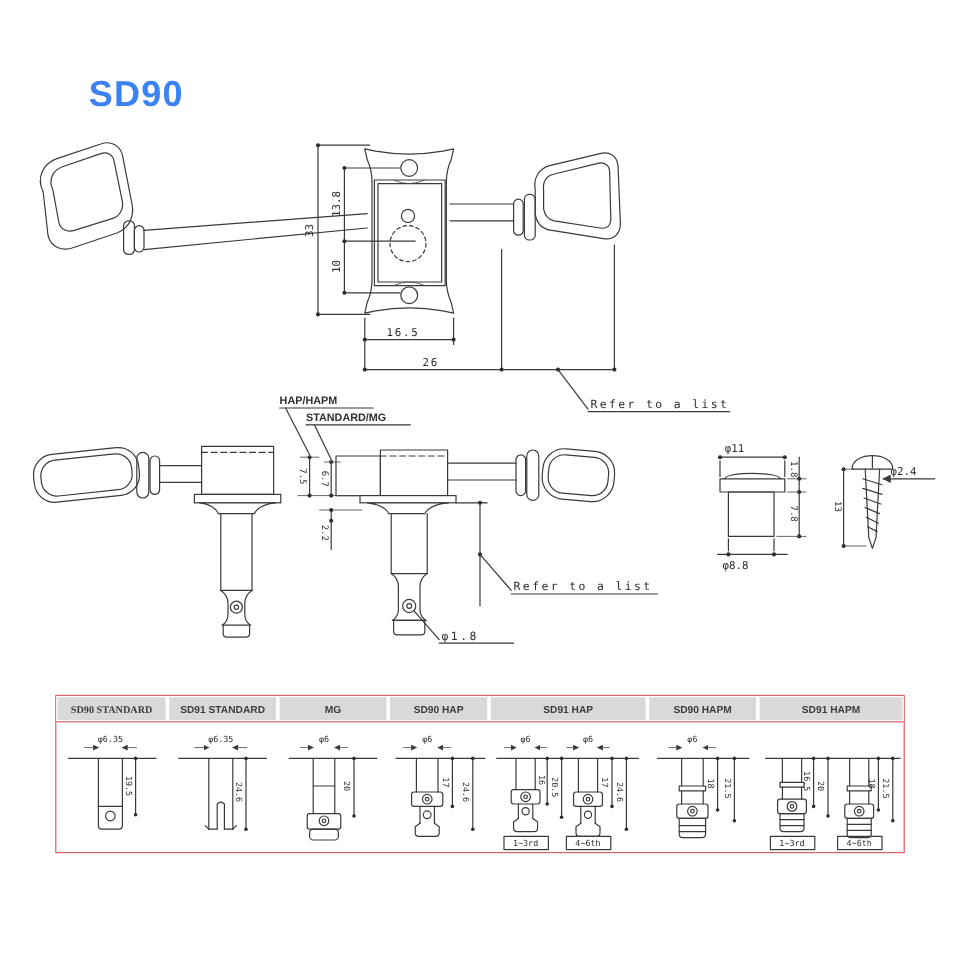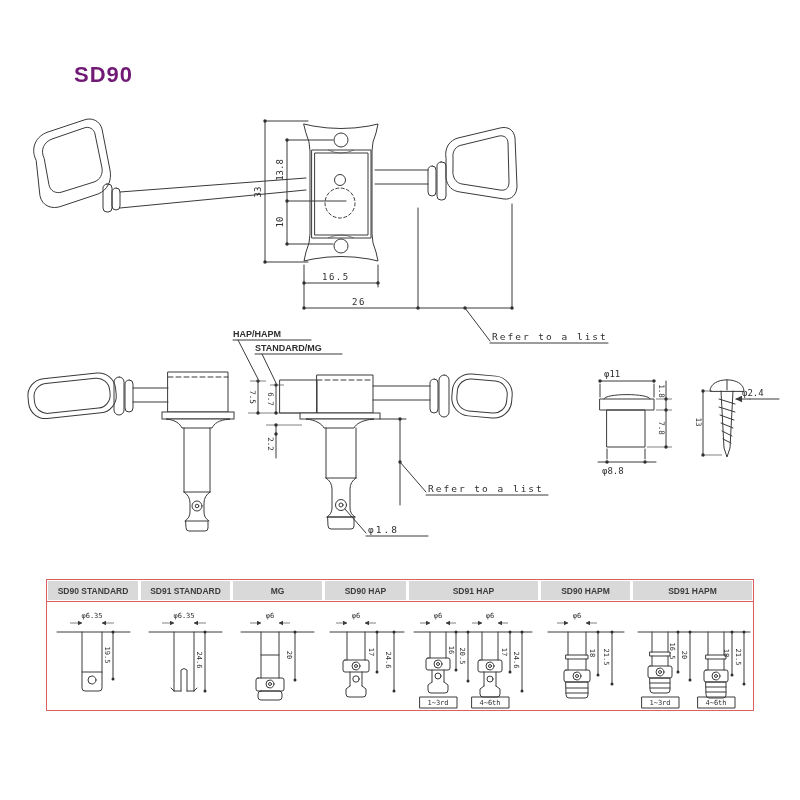--- a/index.html
+++ b/index.html
@@ -1,38 +1,38 @@
 <!DOCTYPE html>
 <html><head>
 <meta charset="utf-8">
 <style>
   html,body{margin:0;padding:0;background:#fff;}
   #canvas{position:relative;width:800px;height:800px;background:#fff;overflow:hidden;
           font-family:"Liberation Sans",sans-serif;}
-  #title{position:absolute;left:74px;top:62px;font-size:22px;font-weight:bold;
-         letter-spacing:1px;color:#701a75;}
+  #title{position:absolute;left:74px;top:62px;font-size:30px;font-weight:bold;
+         letter-spacing:1px;color:#3b82f6;}
   svg{display:block;}
   .ln{stroke:#3a3a3a;fill:none;stroke-width:1;stroke-linejoin:round;stroke-linecap:round;}
   .lnthin{stroke:#4a4a4a;fill:none;stroke-width:.7;}
   .wfill{stroke:#3a3a3a;fill:#fff;stroke-width:1;}
   .dt{fill:#2e2e2e;stroke:none;}
   .dim{font-family:"DejaVu Sans Mono",monospace;font-size:9px;fill:#2e2e2e;}
   .dimls{font-family:"DejaVu Sans Mono",monospace;font-size:9px;letter-spacing:1.5px;fill:#2e2e2e;}
   .sdim{font-family:"DejaVu Sans Mono",monospace;font-size:7.5px;fill:#2e2e2e;}
   .note{font-family:"DejaVu Sans Mono",monospace;font-size:9.5px;letter-spacing:2px;fill:#2e2e2e;}
   .lbl{font-family:"Liberation Sans",sans-serif;font-size:9px;font-weight:bold;fill:#2e2e2e;}
   .tdim{font-family:"DejaVu Sans Mono",monospace;font-size:7px;fill:#2e2e2e;}
   .tdia{font-family:"DejaVu Sans Mono",monospace;font-size:7px;fill:#2e2e2e;}
   #spec-table{position:absolute;left:46px;top:579px;width:708px;height:132px;
               border:1.5px solid #dd5f5f;box-sizing:border-box;background:#fff;}
   #spec-head{display:flex;height:21px;border-bottom:1px solid #dd5f5f;background:#fff;}
   .th{background:#d9d9d9;color:#3c3c3c;font-size:8.5px;font-weight:bold;
       display:flex;align-items:center;justify-content:center;margin:1px 3px 1px 0;
       white-space:nowrap;}
-  .th:first-child{margin-left:1px;}
+  .th:first-child{margin-left:1px;font-family:Liberation Serif, serif;}
   .th:last-child{margin-right:1px;text-align:center;}
 </style>
 </head>
 <body>
 
 <div id="canvas">
 
   <div id="title">SD90</div>
 
   <svg id="drawing" width="800" height="578" viewBox="0 0 800 578">

